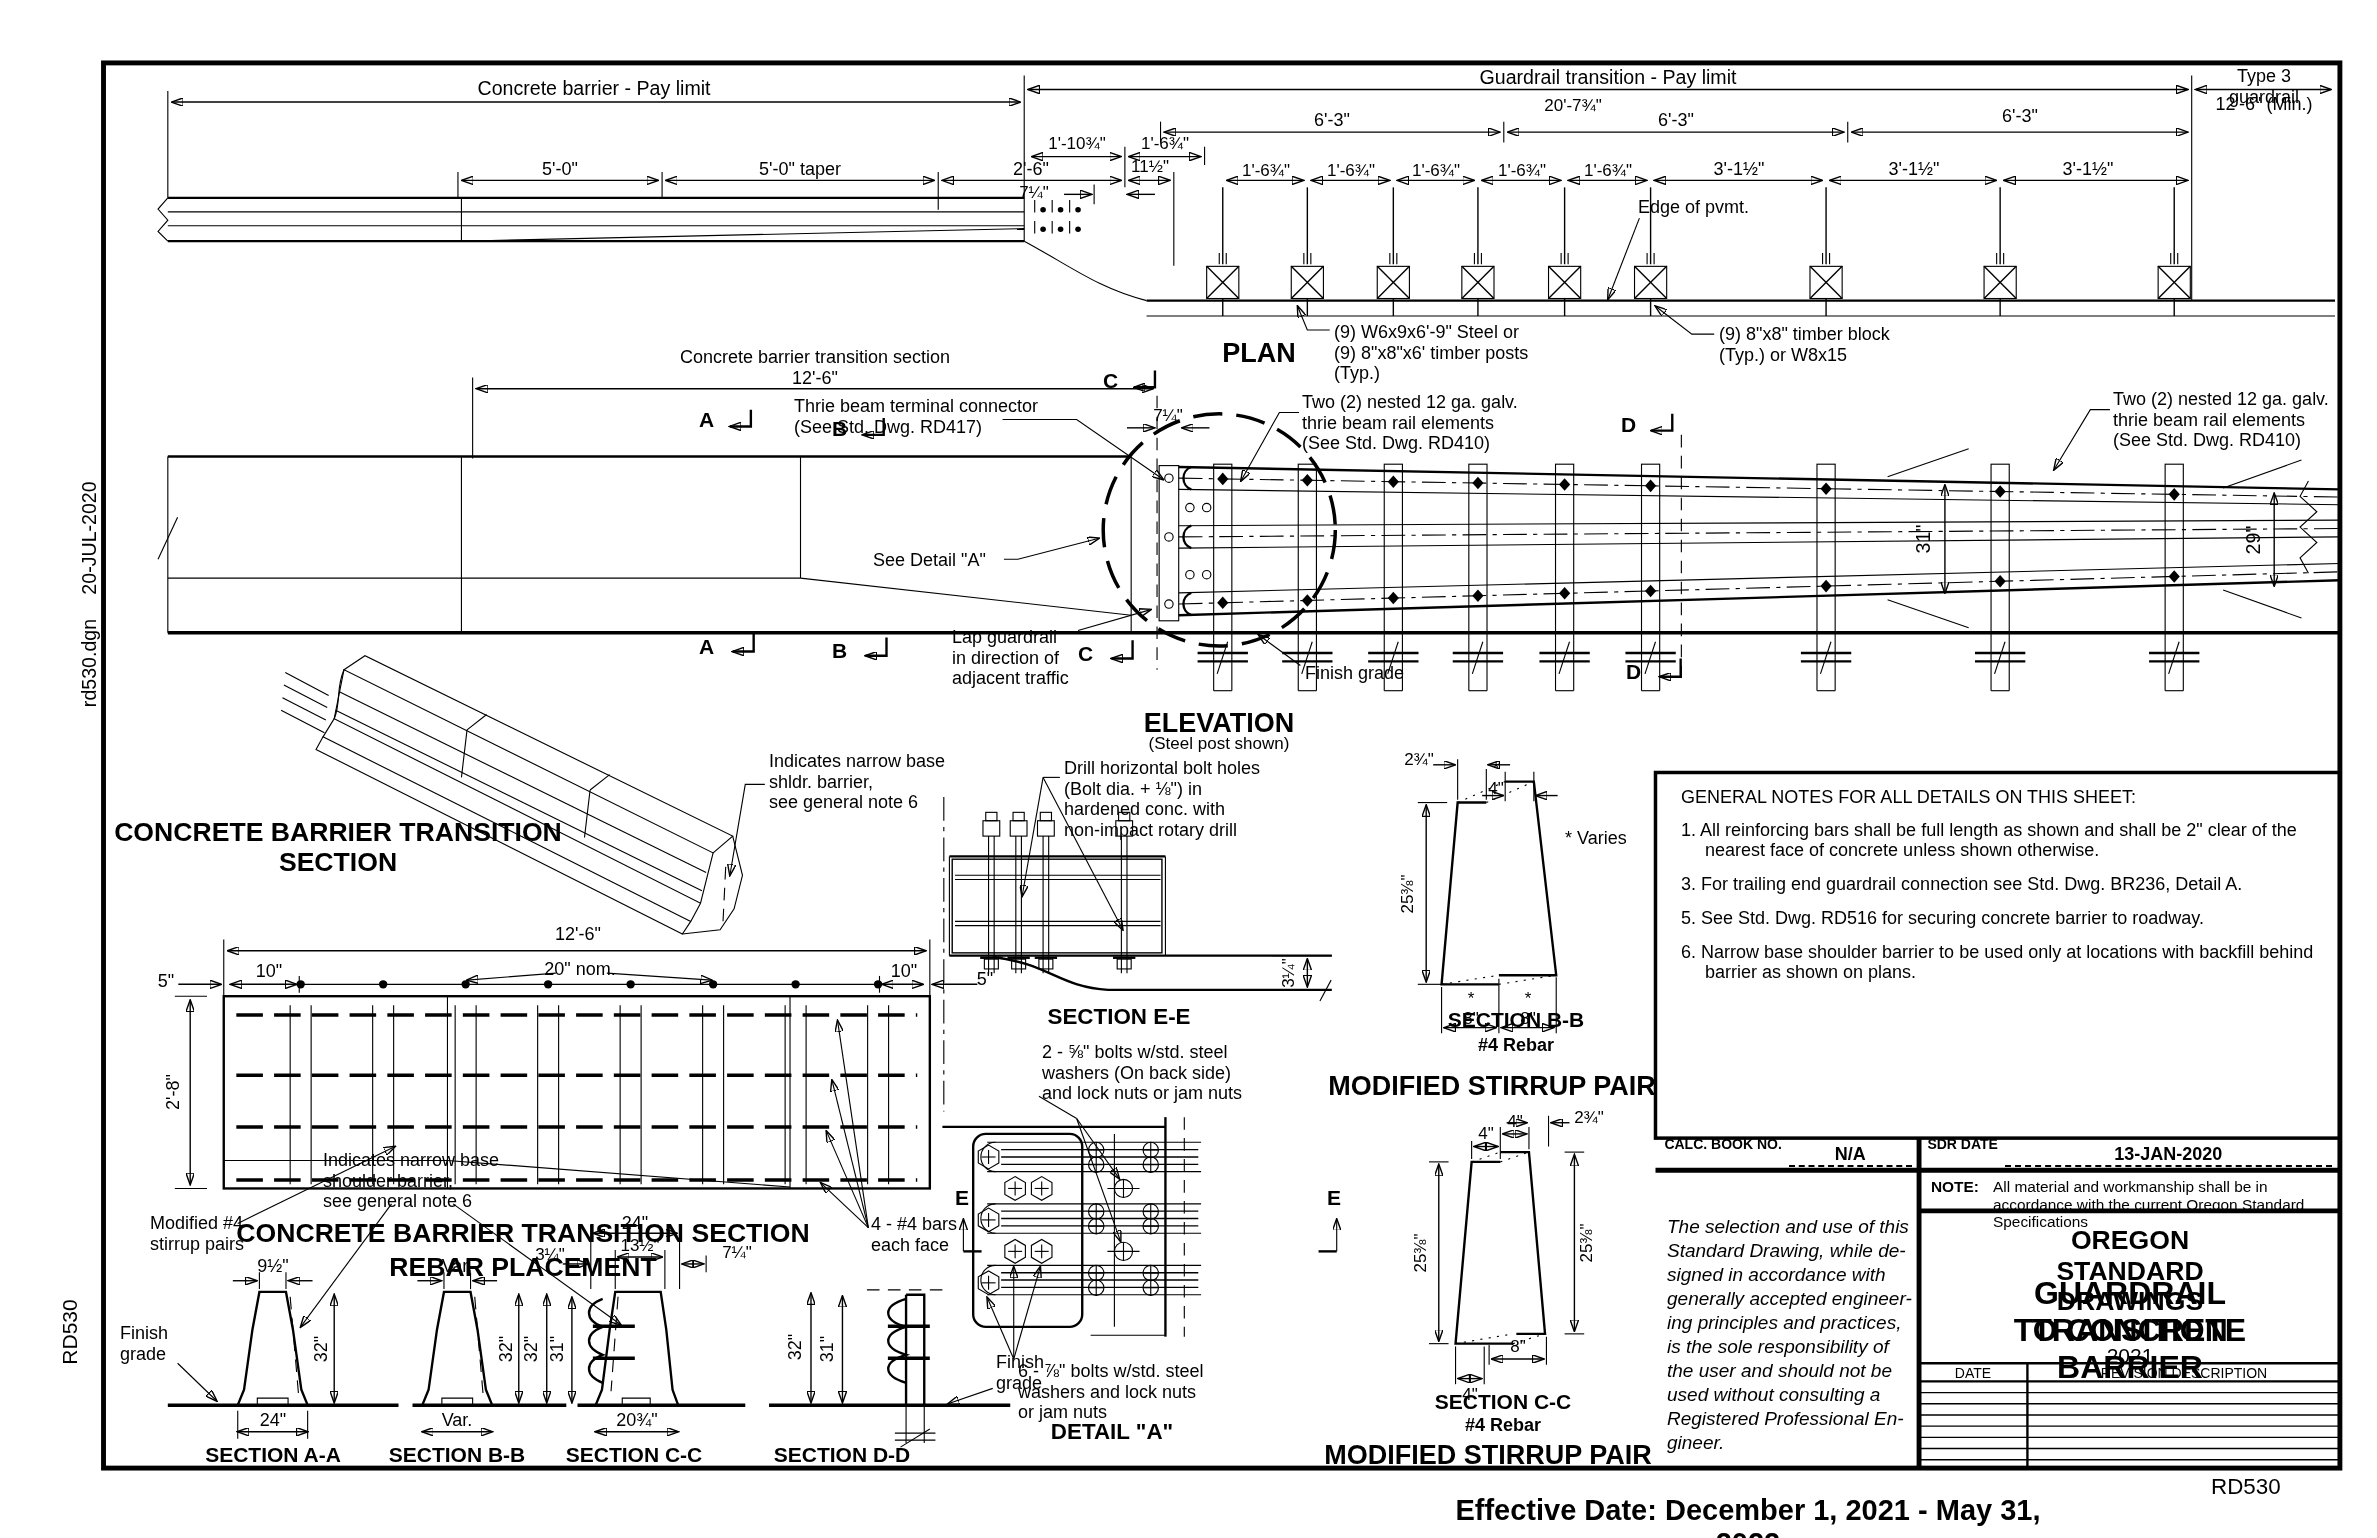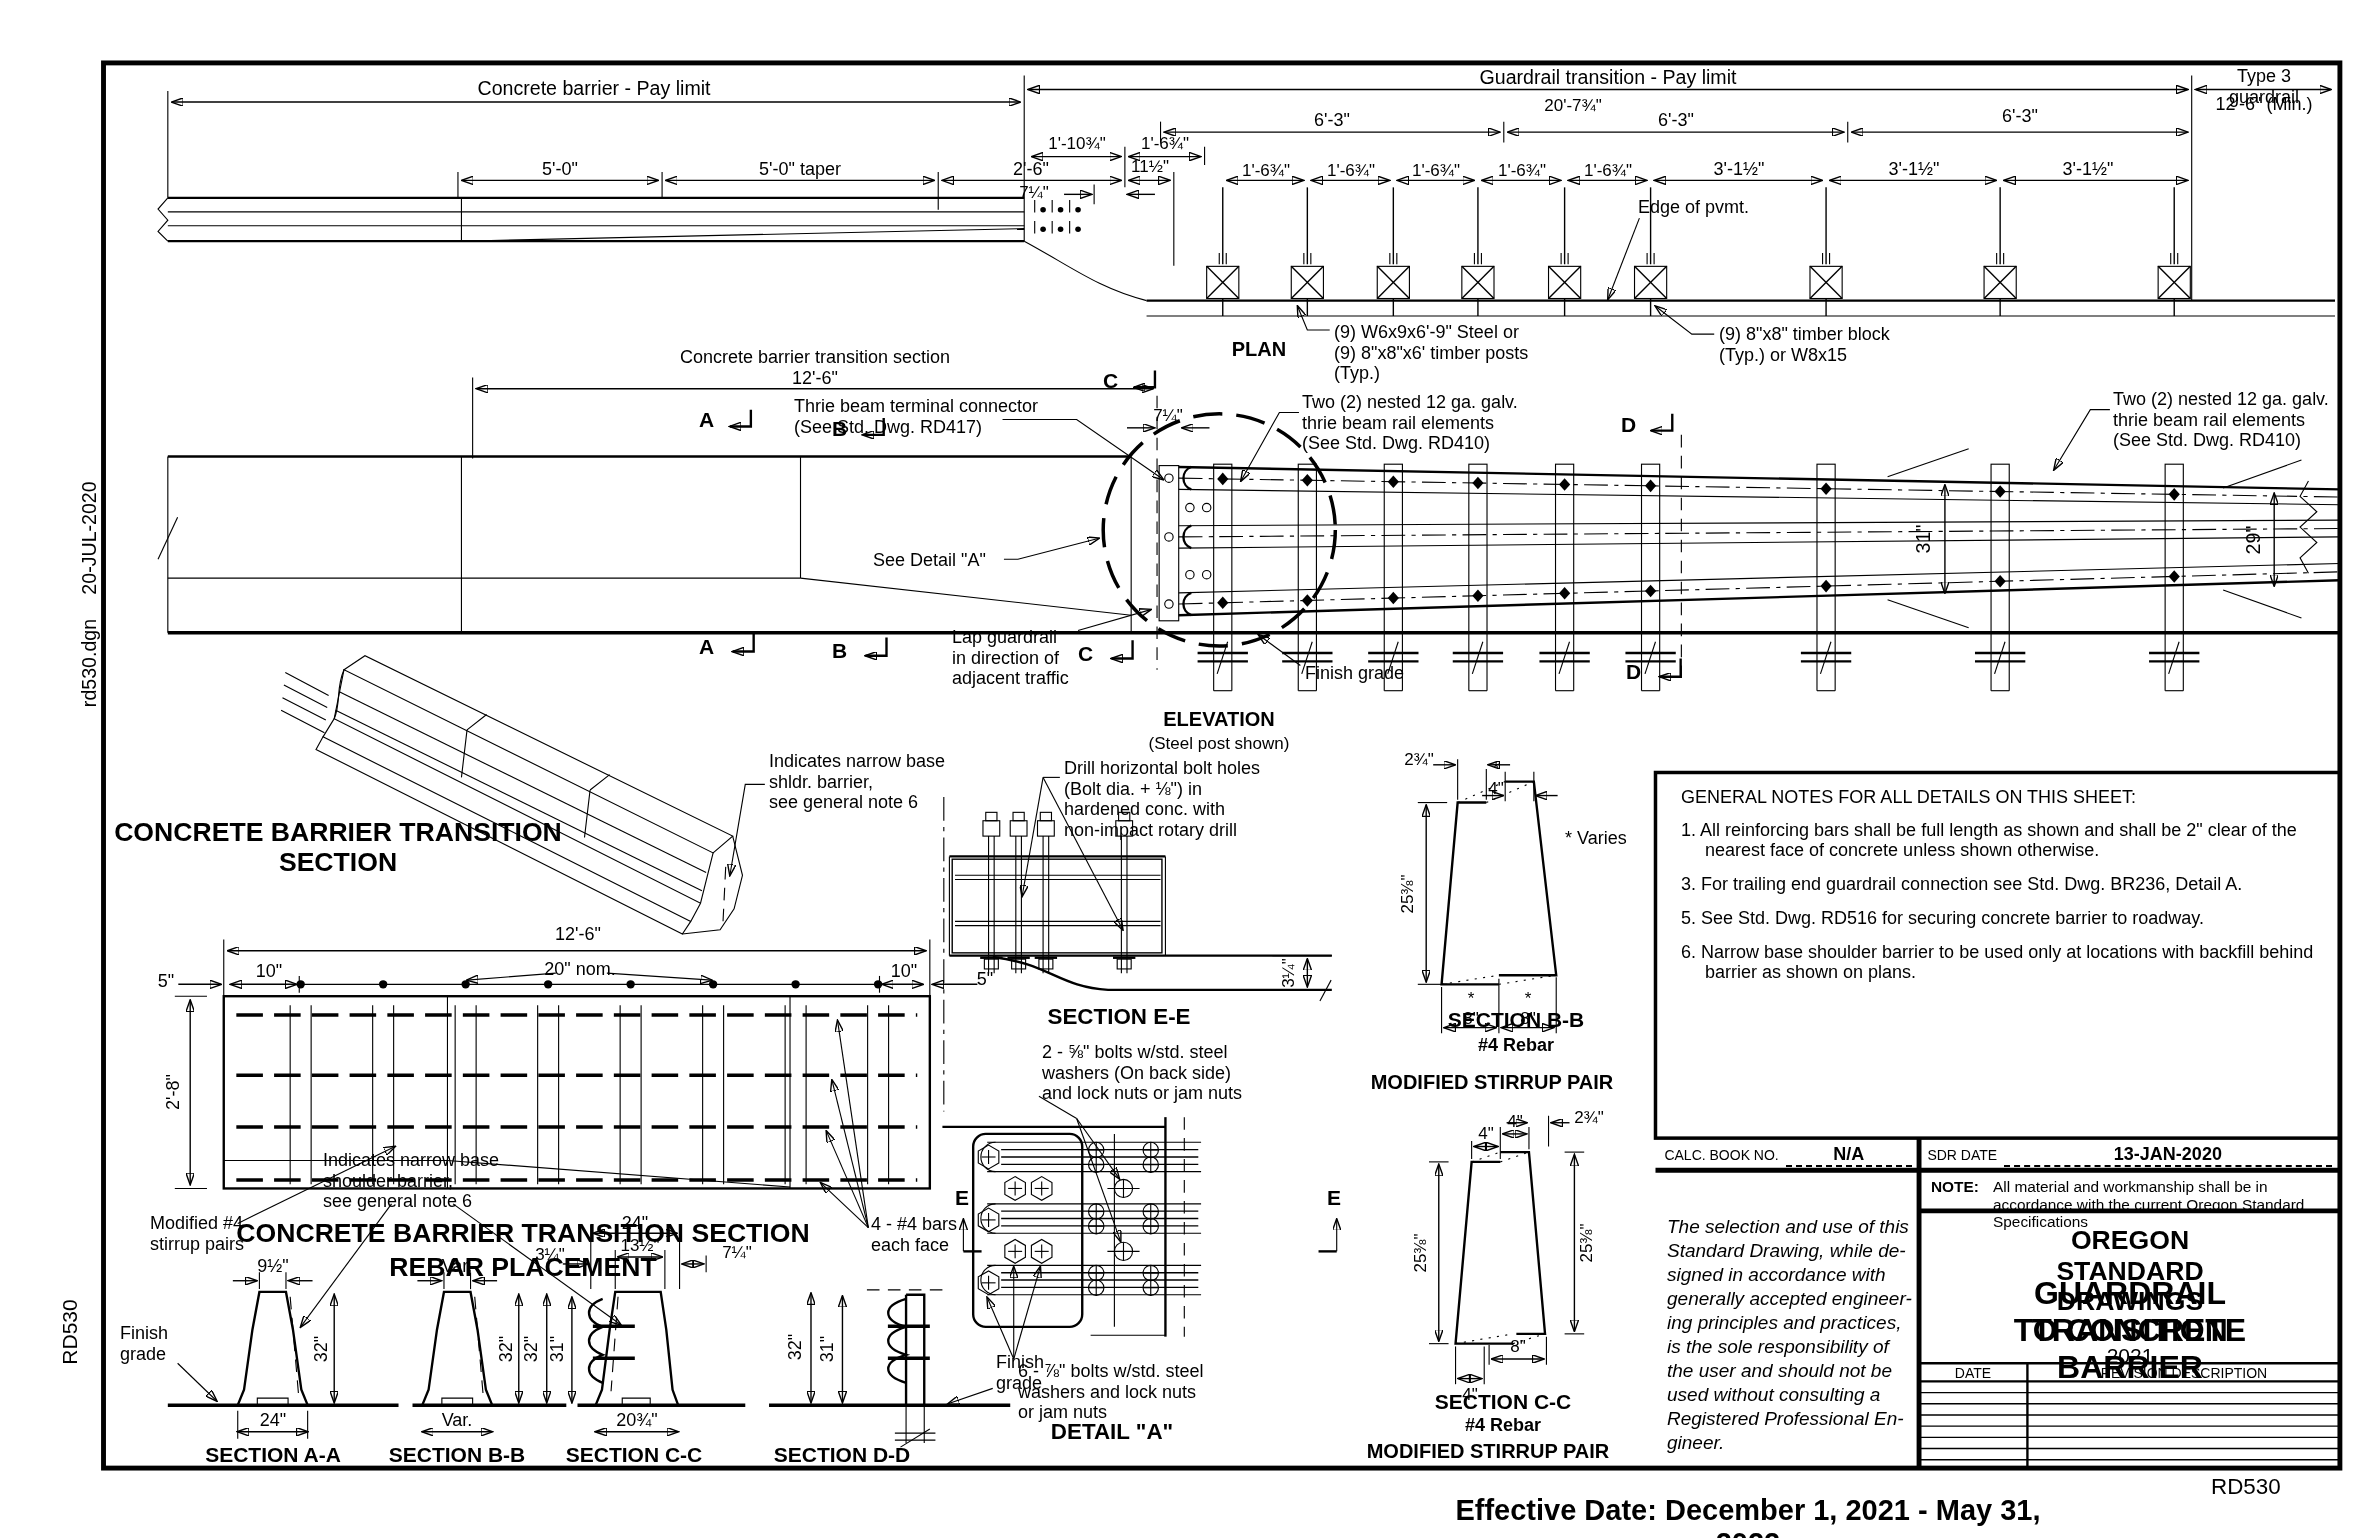--- a/index.html
+++ b/index.html
@@ -9,25 +9,25 @@
   .w1{stroke-width:1.6}.w2{stroke-width:3.4}.w3{stroke-width:5}.w4{stroke-width:7}
   .dsh{stroke-dasharray:18 12}.dd{stroke-dasharray:34 9 6 9}.dot{stroke-dasharray:3 9}
   .dshC{stroke-dasharray:42 20;stroke-width:5}
   .bar{stroke-width:5;stroke-dasharray:38 16}
   .blk{fill:#000;stroke:none}
   .lbl{position:absolute;font-size:18px;line-height:1.15;white-space:pre-line}
   .c{transform:translateX(-50%);text-align:center}
   .rot{transform:translate(-50%,-50%) rotate(-90deg);text-align:center;white-space:nowrap}
   .b{font-weight:bold}.i{font-style:italic}
   .f20{font-size:14px}.f22{font-size:15.4px}.f24{font-size:17px}.f28{font-size:19.6px}
-  .f30{font-size:21px}.f32{font-size:22.4px}.f34{font-size:20px}.f38{font-size:26.6px}
+  .f30{font-size:21px}.f32{font-size:22.4px}.f34{font-size:27px}.f38{font-size:26.6px}
   .f42{font-size:29px}.f46{font-size:32px}
   .note-item{font-size:18px;line-height:20px;margin-bottom:14px;text-indent:-24px;padding-left:24px}
   .tbrow{position:absolute;display:flex;align-items:flex-end;gap:7px;padding:2.8px 8.4px;box-sizing:border-box}
-  .tblab{font-size:14px;font-weight:normal;padding-bottom:4px;white-space:nowrap}
+  .tblab{font-size:14px;font-weight:bold;padding-bottom:15px;white-space:nowrap}
   .dashfield{flex:1;border-bottom:2.1px dashed #000;text-align:center;font-size:18px;font-weight:bold;line-height:1.1}
 </style>
 </head>
 <body>
 
 <svg width="2377" height="1538" viewBox="0 0 3400 2200">
   <defs>
     <marker id="ah" markerWidth="18" markerHeight="12" refX="16" refY="6" orient="auto-start-reverse" markerUnits="userSpaceOnUse">
       <path d="M0,0 L17,6 L0,12 Z" fill="#000" stroke="none"></path>
     </marker>

